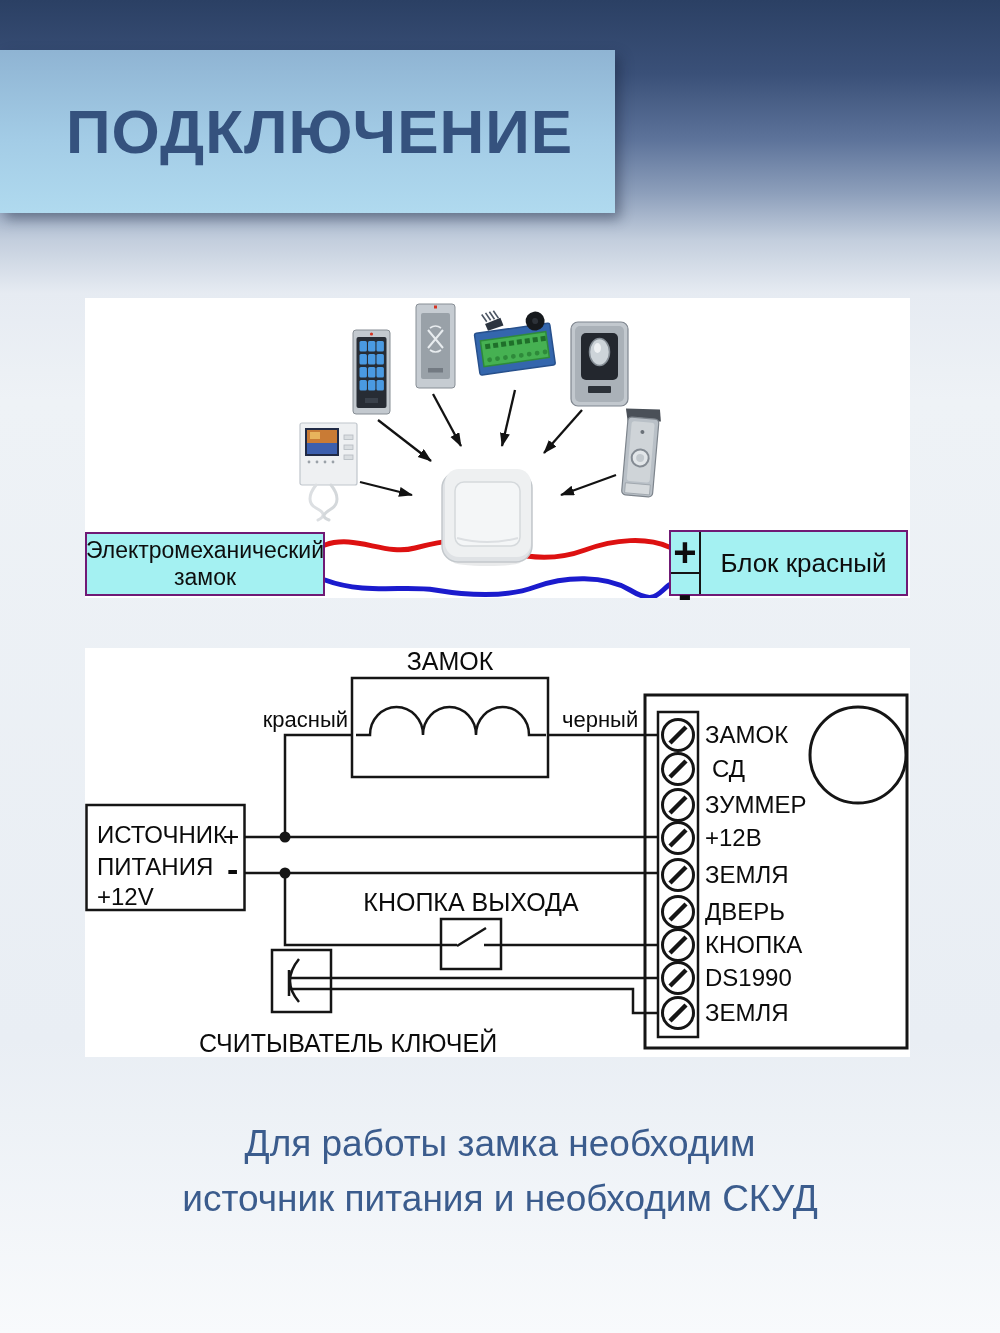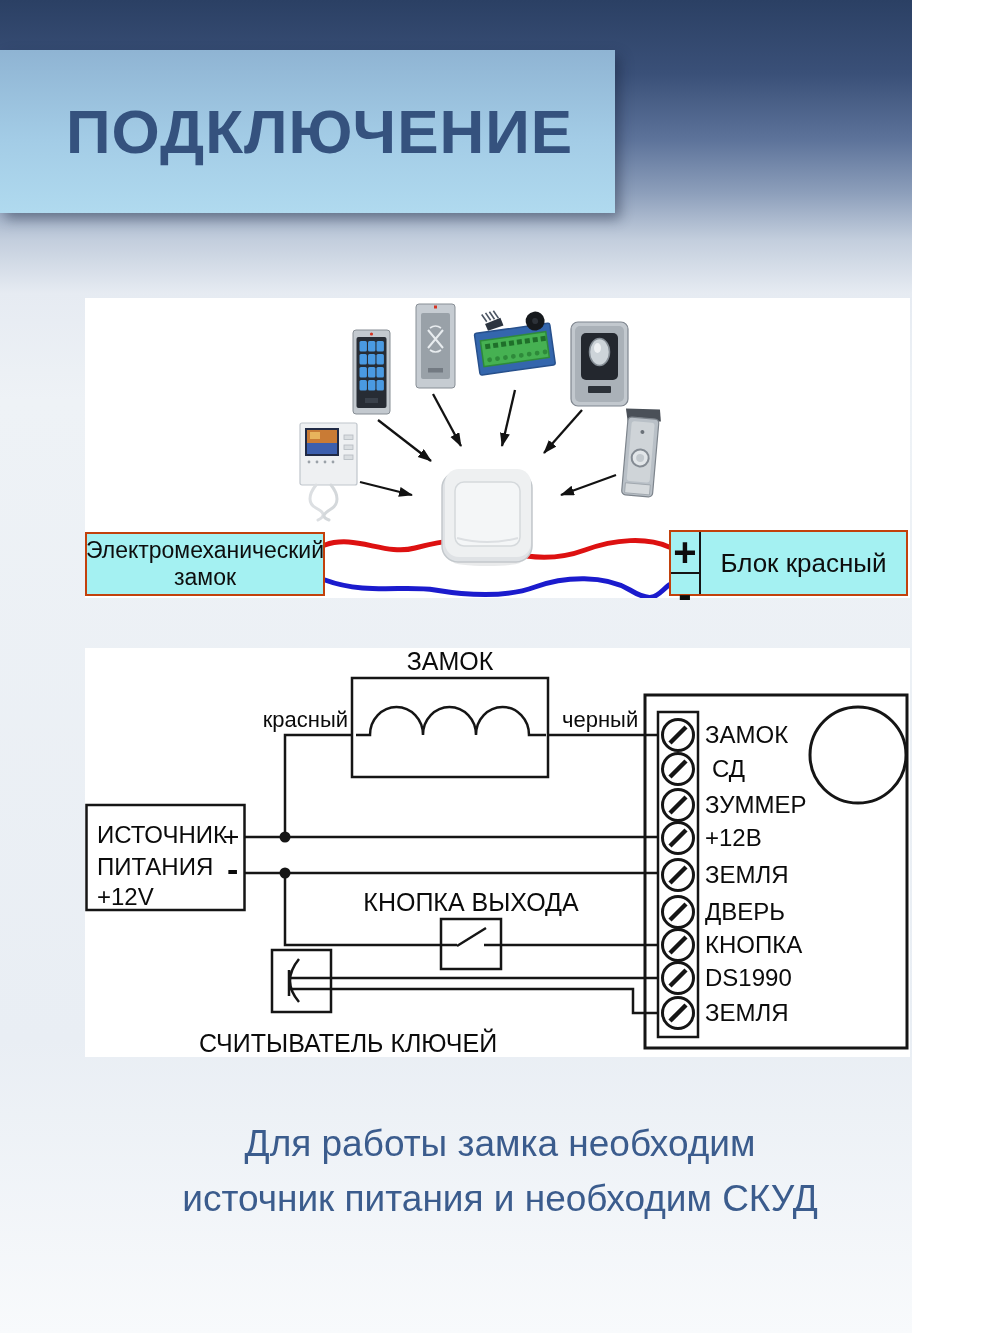--- a/index.html
+++ b/index.html
@@ -1,28 +1,28 @@
 <!DOCTYPE html>
 <html><head>
 <meta charset="utf-8">
 <style>
   html,body{margin:0;padding:0;}
   body{width:1000px;height:1333px;font-family:"Liberation Sans","DejaVu Sans",sans-serif;}
-  .page{position:relative;width:912px;height:1333px;overflow:hidden;
+  .page{position:relative;width:1000px;height:1333px;overflow:hidden;
     background:linear-gradient(180deg,#2b4064 0%,#3a5078 5.5%,#5d739a 10.5%,#8d9fbb 14.5%,#c3cedd 18%,#e6ebf2 22%,#eef2f6 30%,#e9eef4 78%,#f8fafc 100%);}
   .title-box{position:absolute;left:0;top:50px;width:615px;height:163px;
     background:linear-gradient(180deg,#8fb4d3 0%,#a3cce6 55%,#b0daef 100%);
     box-shadow:5px 6px 12px rgba(25,35,60,.45);
     display:flex;align-items:center;}
   .title-box h1{margin:0 0 0 66px;font-size:62px;font-weight:bold;color:#35527e;letter-spacing:1px;}
   .panel{position:absolute;background:#ffffff;}
   #panel1{left:85px;top:298px;width:825px;height:300px;}
   #panel2{left:85px;top:648px;width:825px;height:409px;}
   .panel svg{position:absolute;left:0;top:0;}
-  .cyan-box{position:absolute;background:#a4f1f2;border:2px solid #c2410c;box-sizing:border-box;
+  .cyan-box{position:absolute;background:#a4f1f2;border:2px solid #701a75;box-sizing:border-box;
     color:#0d0d0d;display:flex;align-items:center;justify-content:center;}
   #lock-label-box{left:0;top:234px;width:240px;height:64px;flex-direction:column;
     font-size:23px;line-height:27px;text-align:center;}
   #psu-label-box{left:584px;top:232px;width:239px;height:66px;padding:0;}
   #psu-label-box .pm-col{width:30px;height:100%;border-right:2px solid #151515;box-sizing:border-box;
     display:flex;flex-direction:column;}
   #psu-label-box .pm-cell{flex:1;display:flex;align-items:center;justify-content:center;
     font-weight:bold;font-size:40px;line-height:1;}
   #psu-label-box .pm-cell.top{border-bottom:2px solid #151515;}
   #psu-label-box .main-cell{flex:1;display:flex;align-items:center;justify-content:center;font-size:26px;}

